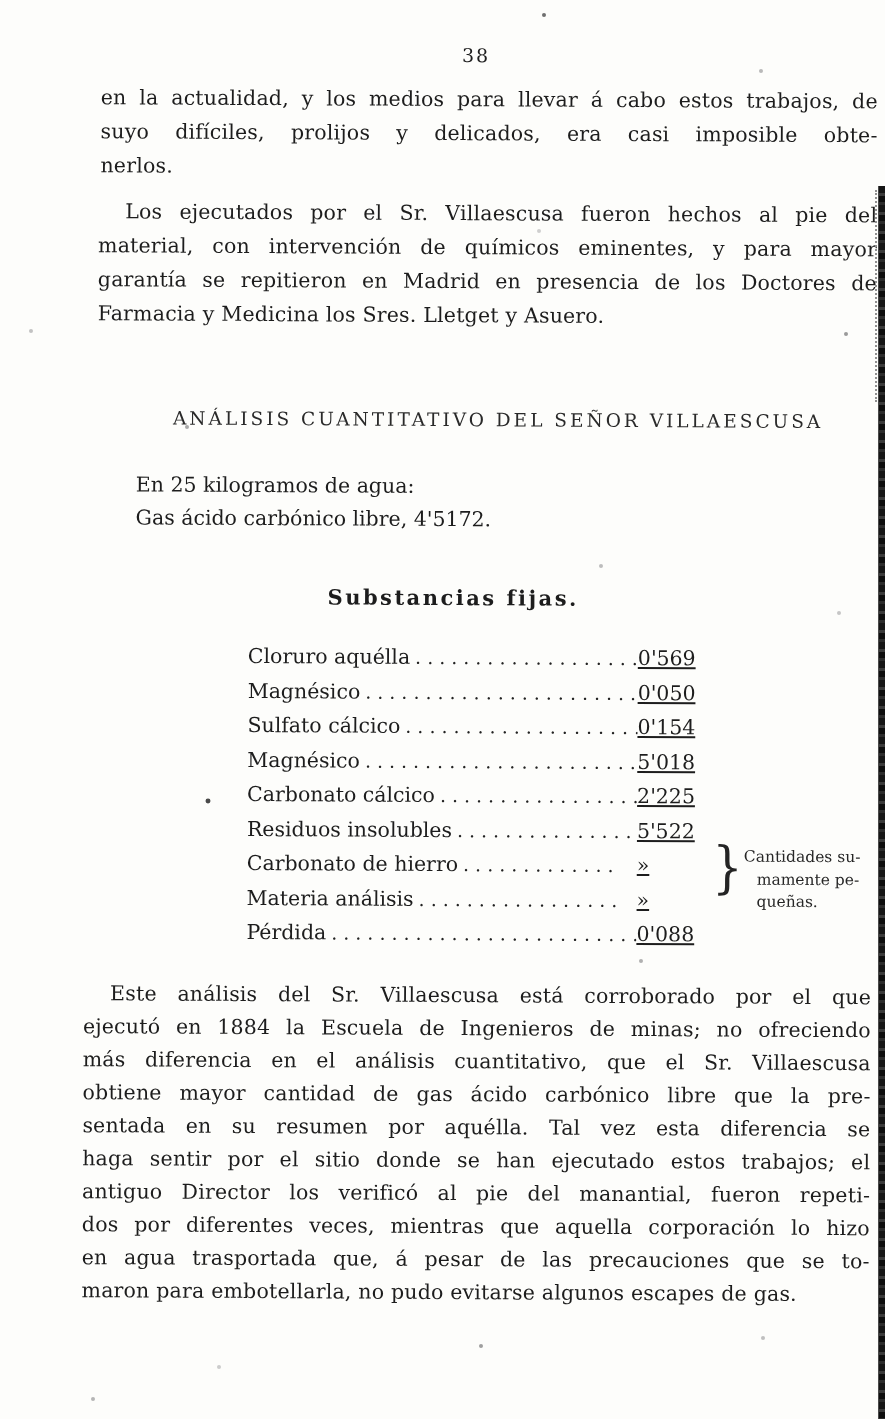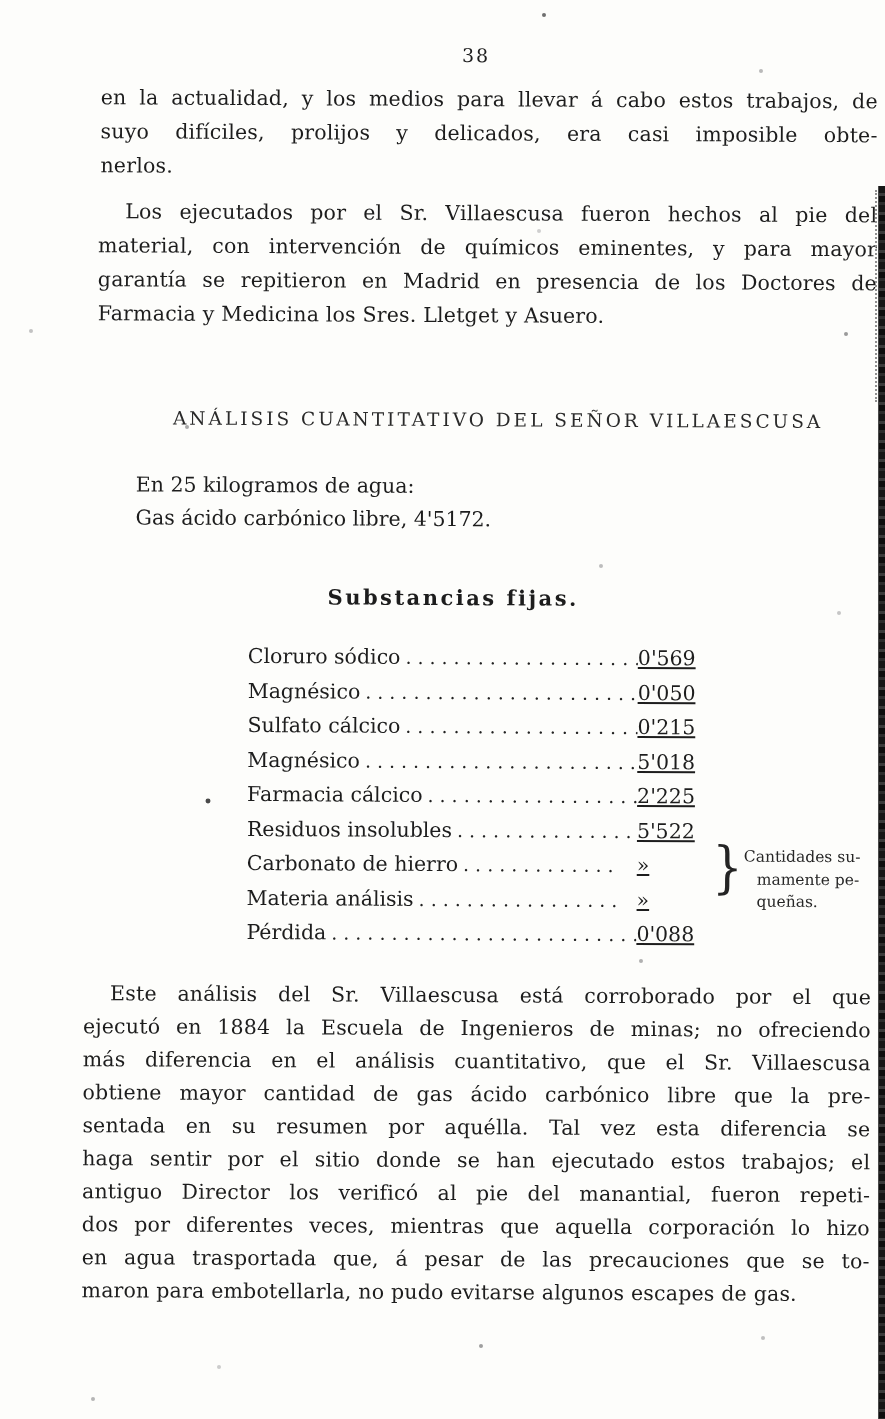--- a/index.html
+++ b/index.html
@@ -101,41 +101,41 @@
 
     <div class="intro">
       <div>En 25 kilogramos de agua:</div>
       <div>Gas ácido carbónico libre, 4'5172.</div>
     </div>
 
     <div class="tbl-title">Substancias fijas.</div>
 
     <div class="tbl">
       <div class="row">
-        <span class="lbl">Cloruro sódico</span>
+        <span class="lbl">Cloruro aquélla</span>
           <span class="dots"></span>
           <span class="val">0'569</span>
       </div>
       <div class="row">
         <span class="lbl">Magnésico</span>
           <span class="dots"></span>
           <span class="val">0'050</span>
       </div>
       <div class="row">
         <span class="lbl">Sulfato cálcico</span>
           <span class="dots"></span>
-          <span class="val">0'215</span>
+          <span class="val">0'154</span>
       </div>
       <div class="row">
         <span class="lbl">Magnésico</span>
           <span class="dots"></span>
           <span class="val">5'018</span>
       </div>
       <div class="row">
-        <span class="lbl">Farmacia cálcico</span>
+        <span class="lbl">Carbonato cálcico</span>
           <span class="dots"></span>
           <span class="val">2'225</span>
       </div>
       <div class="row">
         <span class="lbl">Residuos insolubles</span>
           <span class="dots"></span>
           <span class="val">5'522</span>
       </div>
       <div class="row small-qty">
         <span class="lbl">Carbonato de hierro</span>

